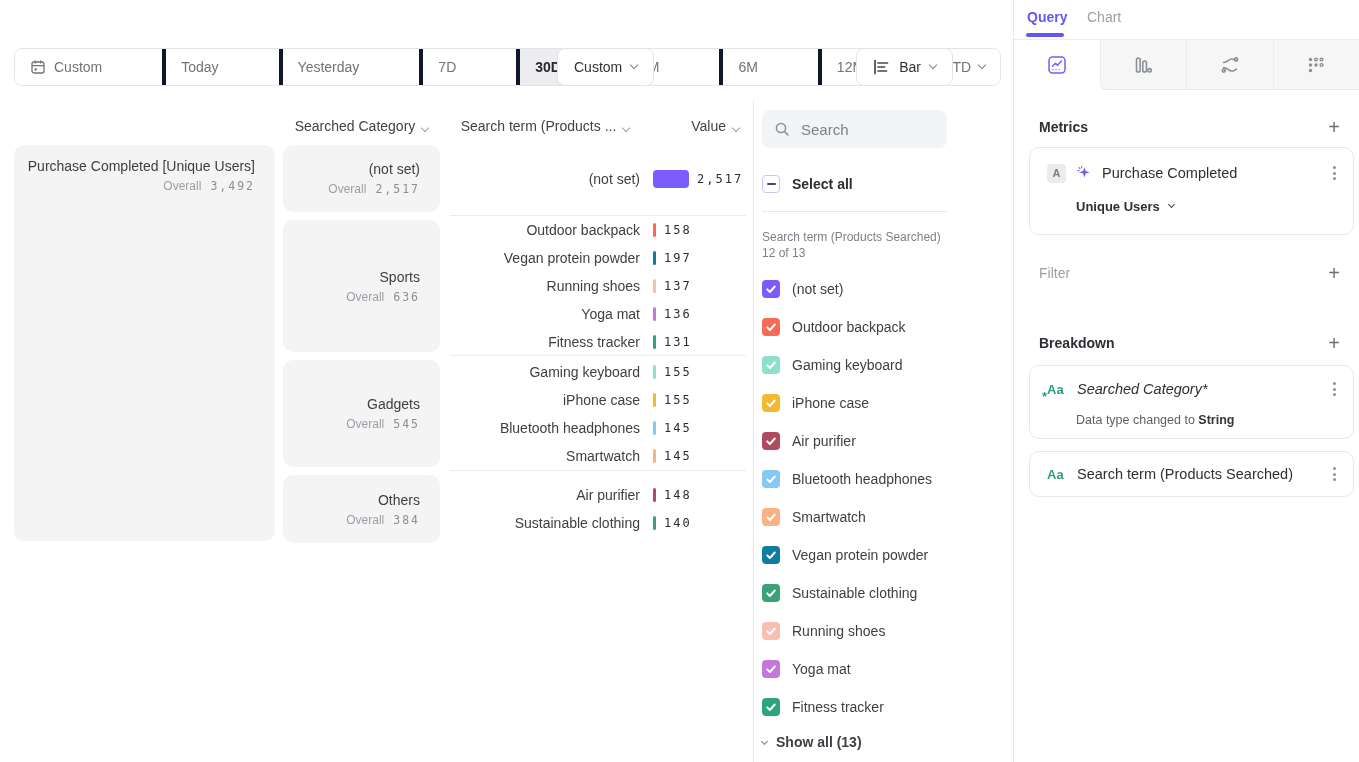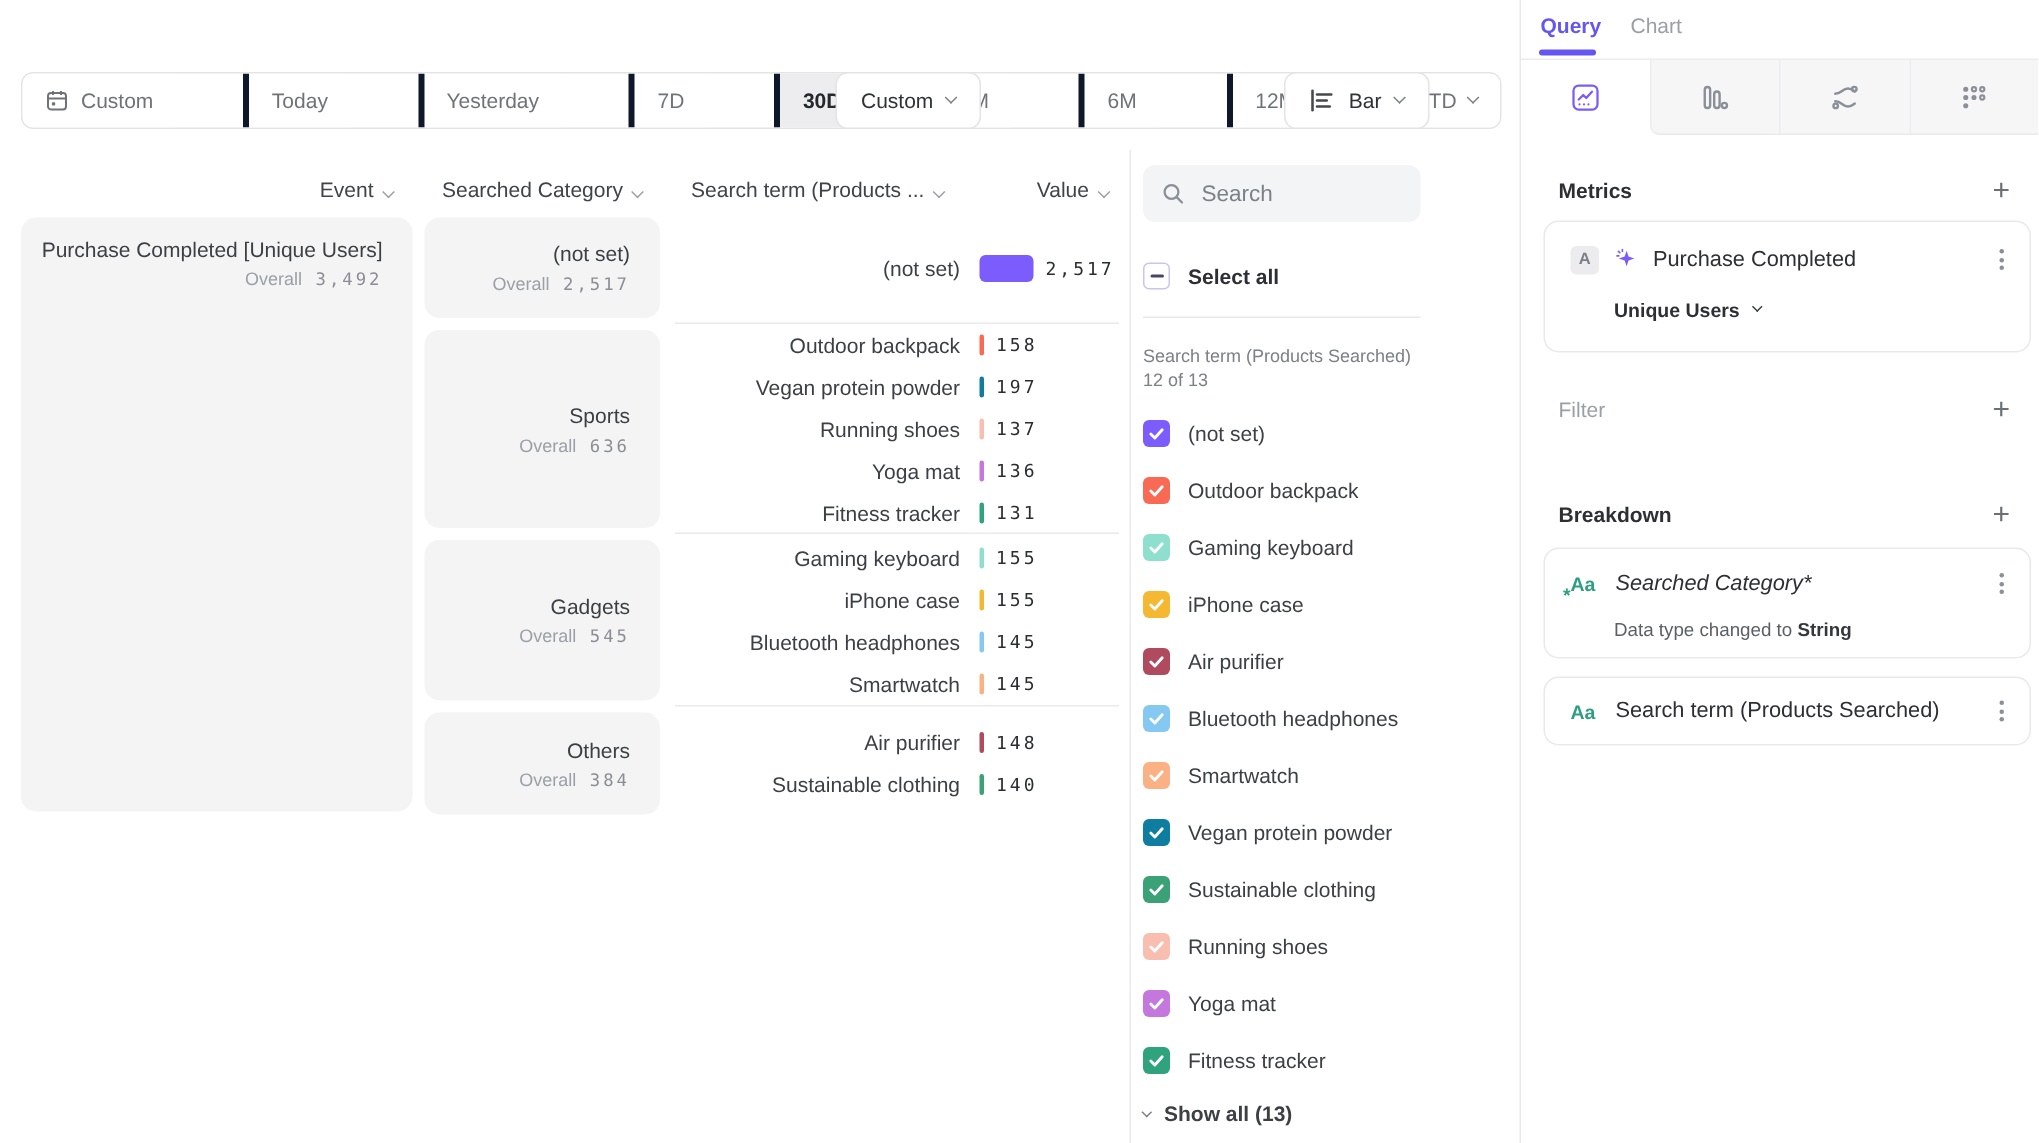--- a/index.html
+++ b/index.html
@@ -186,23 +186,20 @@
           <path d="M2 1.5v13"></path>
             <path d="M5 4h9.5"></path>
             <path d="M5 8h6.5"></path>
             <path d="M5 12h8.5"></path>
         </svg>
       </span>
       <span>Bar</span>
       <span class="chev"></span>
     </button>
 
-    <div class="thead-cell" id="h-event">
-      <span>Event</span><span class="chev"></span>
-    </div>
     <div class="thead-cell" id="h-cat">
       <span>Searched Category</span><span class="chev"></span>
     </div>
     <div class="thead-cell" id="h-term">
       <span>Search term (Products ...</span><span class="chev"></span>
     </div>
     <div class="thead-cell" id="h-value">
       <span>Value</span><span class="chev"></span>
     </div>
 

